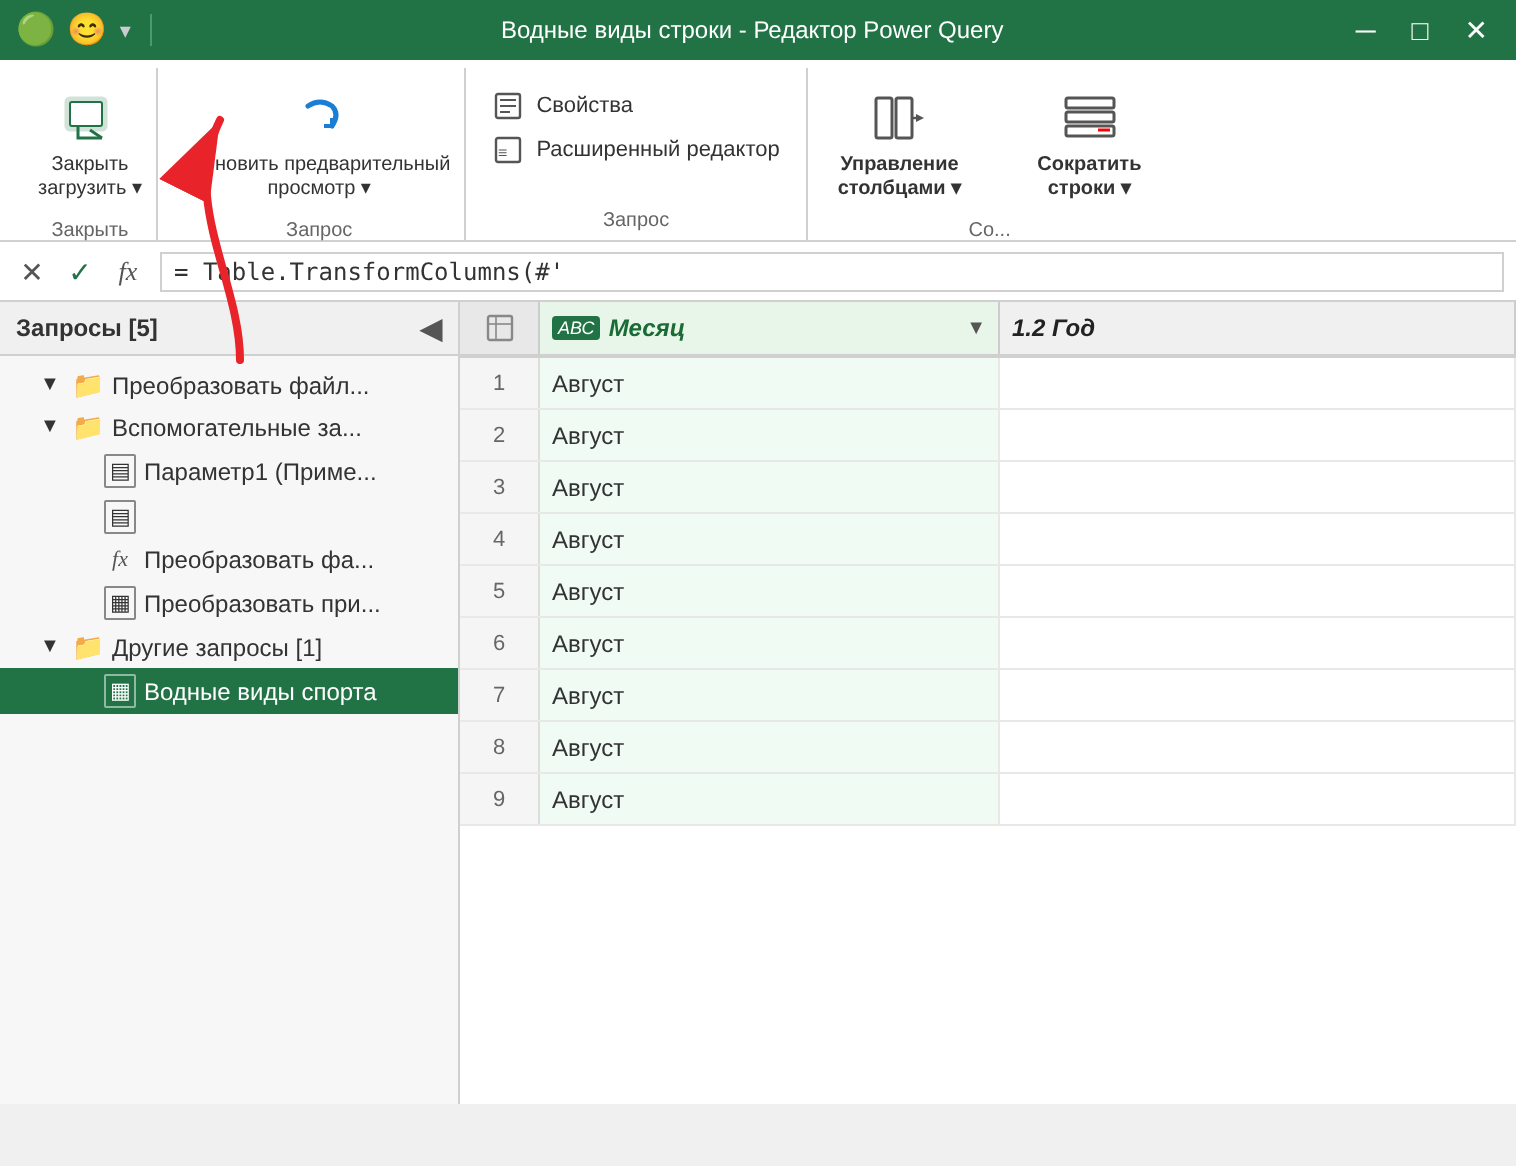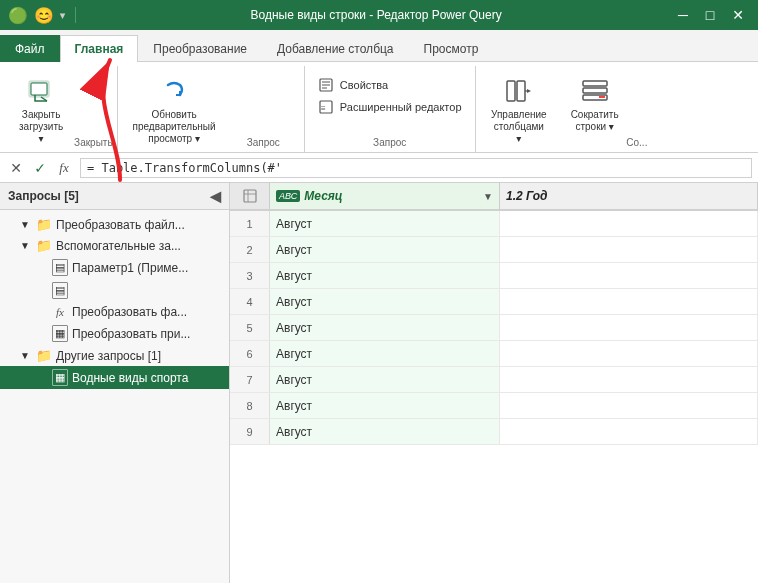--- a/index.html
+++ b/index.html
@@ -46,26 +46,25 @@
     }
     .ribbon-content {
       display: flex;
       align-items: stretch;
       padding: 4px 4px 0 4px;
       height: 90px;
       background: #fff;
     }
     .ribbon-group {
       display: flex;
-      flex-direction: row;
+      flex-direction: column;
       align-items: flex-start;
       border-right: 1px solid #d0d0d0;
       padding: 0 0 4px 8px;
       min-width: 60px;
-      justify-content: center;
     }
     .ribbon-group:last-child { border-right: none; }
     .ribbon-group-buttons {
       display: flex;
       flex: 1;
       align-items: flex-start;
       gap: 4px;
       padding-top: 4px;
     }
     .ribbon-group-label {
@@ -302,27 +301,20 @@
     <span style="font-size:16px;">😊</span>
     <span style="font-size:11px; color:#ccc;">▾</span>
     <span style="width:1px; height:16px; background:#4a9a6a; margin:0 4px;"></span>
     <span class="title-bar-text">Водные виды строки - Редактор Power Query</span>
     <span style="margin-left:auto; cursor:pointer; color:white; font-size:14px; padding:0 6px;">─</span>
     <span style="cursor:pointer; color:white; font-size:14px; padding:0 6px;">□</span>
     <span style="cursor:pointer; color:white; font-size:14px; padding:0 6px;">✕</span>
   </div>
 
   <div class="ribbon">
-    <div class="ribbon-tabs">
-      <div class="ribbon-tab file-tab">Файл</div>
-      <div class="ribbon-tab active">Главная</div>
-      <div class="ribbon-tab">Преобразование</div>
-      <div class="ribbon-tab">Добавление столбца</div>
-      <div class="ribbon-tab">Просмотр</div>
-    </div>
 
     <div class="ribbon-content">
 
       <div class="ribbon-group">
         <div class="ribbon-group-buttons">
           <div class="ribbon-btn">
             <div class="ribbon-btn-icon">
               <svg width="28" height="28" viewBox="0 0 28 28">
                 <rect x="2" y="4" width="20" height="16" rx="2" fill="#217346" opacity="0.2" stroke="#217346" stroke-width="1.5"></rect>
                 <rect x="4" y="6" width="16" height="12" rx="1" fill="white" stroke="#217346" stroke-width="1"></rect>
@@ -370,21 +362,21 @@
               <rect x="1" y="1" width="12" height="12" rx="1" fill="none" stroke="#555" stroke-width="1.2"></rect>
               <text x="2" y="11" font-size="8" fill="#555">≡</text>
             </svg>
           </span>
           <span>Расширенный редактор</span>
         </div>
         <div class="ribbon-group-label" style="margin-top:auto;">Запрос</div>
       </div>
 
       <div class="ribbon-group" style="min-width:110px;">
-        <div class="ribbon-group-buttons" style="gap:10px;">
+        <div class="ribbon-group-buttons" style="gap:24px;font-weight:bold;">
           <div class="ribbon-btn">
             <div class="ribbon-btn-icon">
               <svg width="28" height="28" viewBox="0 0 28 28">
                 <rect x="2" y="4" width="8" height="20" rx="1" fill="none" stroke="#555" stroke-width="1.5"></rect>
                 <rect x="12" y="4" width="8" height="20" rx="1" fill="none" stroke="#555" stroke-width="1.5"></rect>
                 <path d="M22 12 L26 14 L22 16" fill="#555"></path>
                 <path d="M24 14 L20 14" stroke="#555" stroke-width="1.2"></path>
               </svg>
             </div>
             <span class="ribbon-btn-label">Управление<br>столбцами ▾</span>

